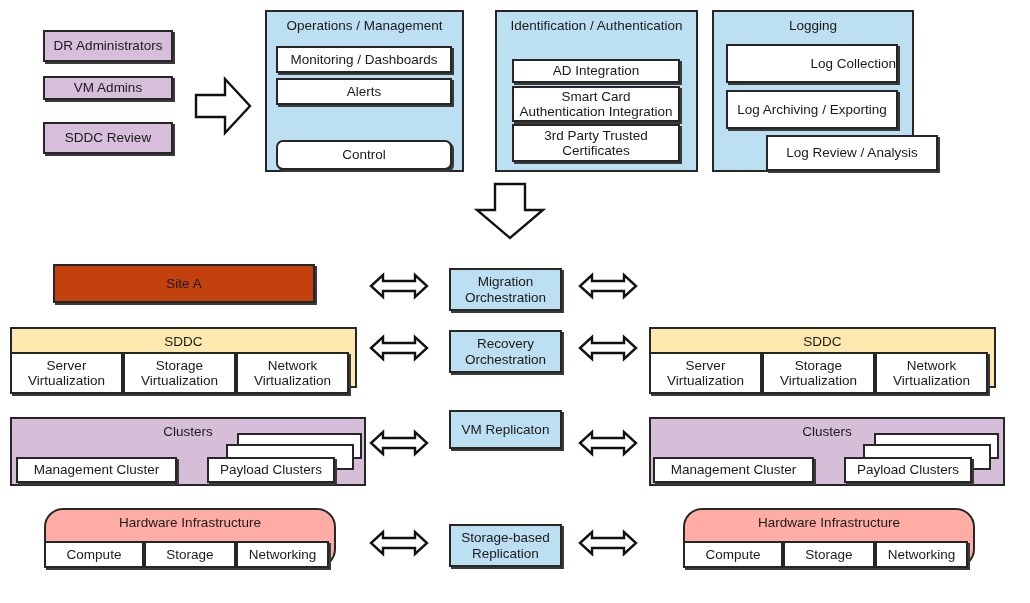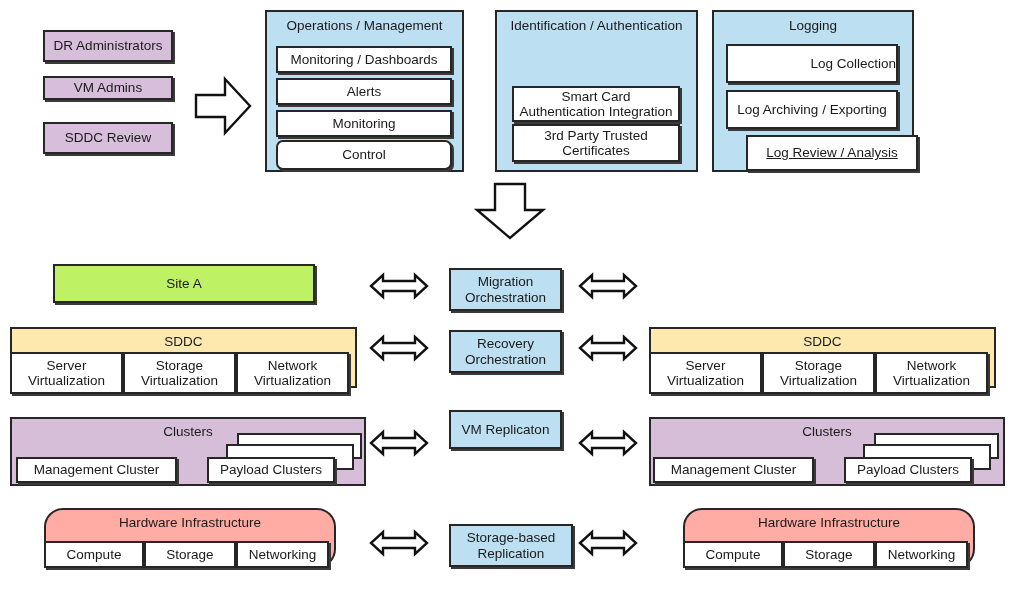--- a/index.html
+++ b/index.html
@@ -26,21 +26,21 @@
     justify-content: center;
     text-align: center;
     line-height: 1.12;
     background: #ffffff;
   }
   .bx.sh { box-shadow: 2px 2px 0 0 #3a3a3a; }
 
   .purple  { background: #d7bedb; }
   .blue    { background: #bcdff2; }
   .white   { background: #ffffff; }
-  .gray    { background: #bef264; }
+  .gray    { background: #c2410c; }
   .yellow  { background: #fde9ad; }
   .salmon  { background: #ffaca4; border-radius: 19px; }
   .mauve   { background: #d6bdd8; }
 
   
   .grp { position: absolute; border: 2px solid #262626; }
   .grp > .gtitle {
     position: absolute; left: 0; right: 0; top: 0;
     display: flex; align-items: center; justify-content: center;
     text-align: center;
@@ -74,53 +74,53 @@
     <div class="gtitle" style="height:27px;">
       <span class="lbl">Operations / Management</span>
     </div>
   </div>
   <div class="bx white sh" style="left:276px; top:46px; width:176px; height:27px;">
     <span class="lbl">Monitoring  / Dashboards</span>
   </div>
   <div class="bx white sh" style="left:276px; top:78px; width:176px; height:27px;">
     <span class="lbl">Alerts</span>
   </div>
-  <div class="bx white sh" style="left:276px; top:110px; width:176px; height:27px;">
-    <span class="lbl">Monitoring</span>
-  </div>
   <div class="bx white sh" style="left:276px; top:140px; width:176px; height:30px;border-radius:7px;">
     <span class="lbl">Control</span>
   </div>
 
   <div class="grp blue" style="left:495px; top:10px; width:203px; height:162px;">
     <div class="gtitle" style="height:27px;">
       <span class="lbl">Identification / Authentication</span>
     </div>
   </div>
+  <div class="bx white sh" style="left:512px; top:59px; width:168px; height:24px;">
+    <span class="lbl">AD Integration</span>
+  </div>
   <div class="bx white sh" style="left:512px; top:86px; width:168px; height:36px; white-space:pre-line;">
     <span class="lbl">Smart Card
 Authentication Integration</span>
   </div>
   <div class="bx white sh" style="left:512px; top:124px; width:168px; height:38px; white-space:pre-line;">
     <span class="lbl">3rd Party Trusted
 Certificates</span>
   </div>
 
   <div class="grp blue" style="left:712px; top:10px; width:202px; height:162px;">
     <div class="gtitle" style="height:27px;">
       <span class="lbl">Logging</span>
     </div>
   </div>
   <div class="bx white sh" style="left:726px; top:44px; width:172px; height:39px;justify-content:flex-end;">
     <span class="lbl">Log Collection</span>
   </div>
   <div class="bx white sh" style="left:726px; top:90px; width:172px; height:39px;">
     <span class="lbl">Log Archiving / Exporting</span>
   </div>
-  <div class="bx white sh" style="left:746px; top:135px; width:172px; height:36px;text-decoration:underline;">
+  <div class="bx white sh" style="left:766px; top:135px; width:172px; height:36px;">
     <span class="lbl">Log Review / Analysis</span>
   </div>
 
   <svg class="arrow" style="left:474px; top:182px;" width="72" height="58" viewBox="0 0 72 58">
     <path d="M21,2 L51,2 L51,28 L69,28 L36,56 L3,28 L21,28 Z"></path>
   </svg>
 
   <div class="bx gray sh" style="left:53px; top:264px; width:262px; height:39px;">
     <span class="lbl">Site A</span>
   </div>
@@ -241,21 +241,21 @@
     <span class="lbl">Storage</span>
   </div>
   <div class="bx white sh" style="left:236px; top:541px; width:93px; height:27px;">
     <span class="lbl">Networking</span>
   </div>
 
   <svg class="arrow" style="left:369px; top:530px;" width="60" height="26" viewBox="0 0 60 26">
     <path d="M14,2 L14,8 L46,8 L46,2 L58,13 L46,24 L46,18 L14,18 L14,24 L2,13 Z"></path>
   </svg>
 
-  <div class="bx blue sh" style="left:449px; top:524px; width:124px; height:43px; white-space:pre-line;">
+  <div class="bx blue sh" style="left:449px; top:524px; width:113px; height:43px; white-space:pre-line;">
     <span class="lbl">Storage-based
 Replication</span>
   </div>
 
   <svg class="arrow" style="left:578px; top:530px;" width="60" height="26" viewBox="0 0 60 26">
     <path d="M14,2 L14,8 L46,8 L46,2 L58,13 L46,24 L46,18 L14,18 L14,24 L2,13 Z"></path>
   </svg>
 
   <div class="grp salmon sh" style="left:683px; top:508px; width:292px; height:60px;">
     <div class="gtitle" style="height:24px;">

